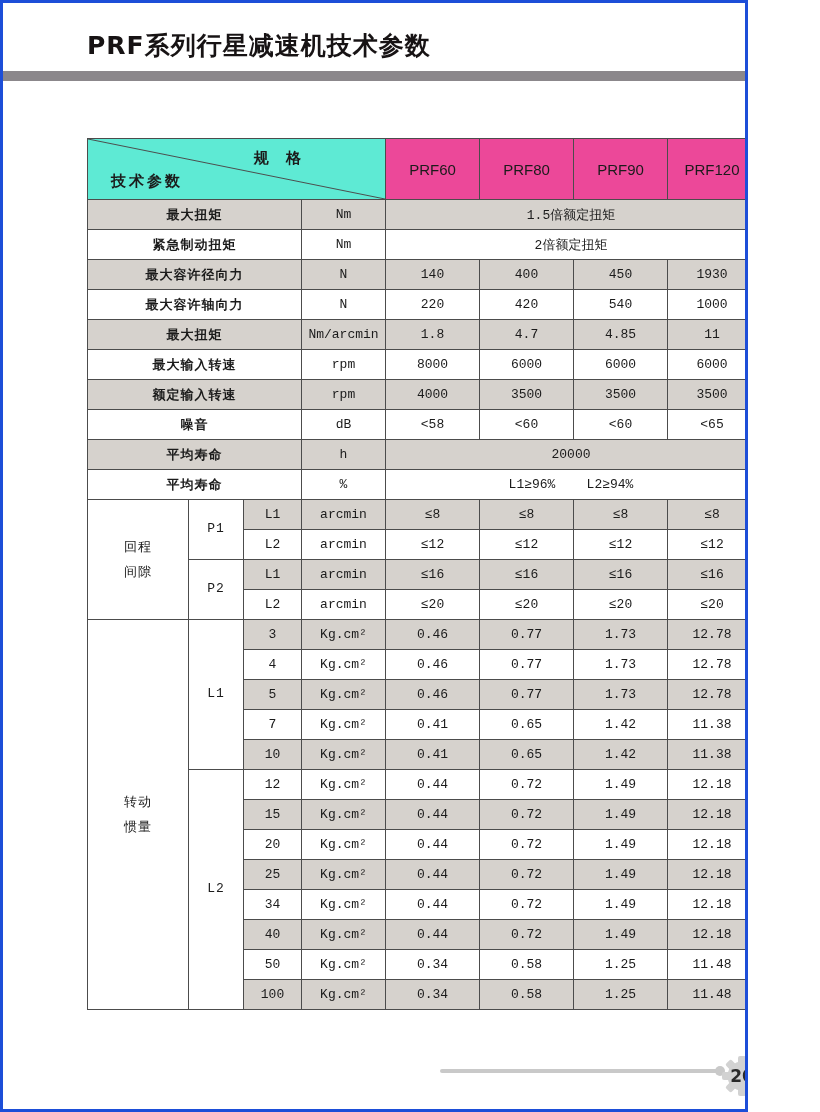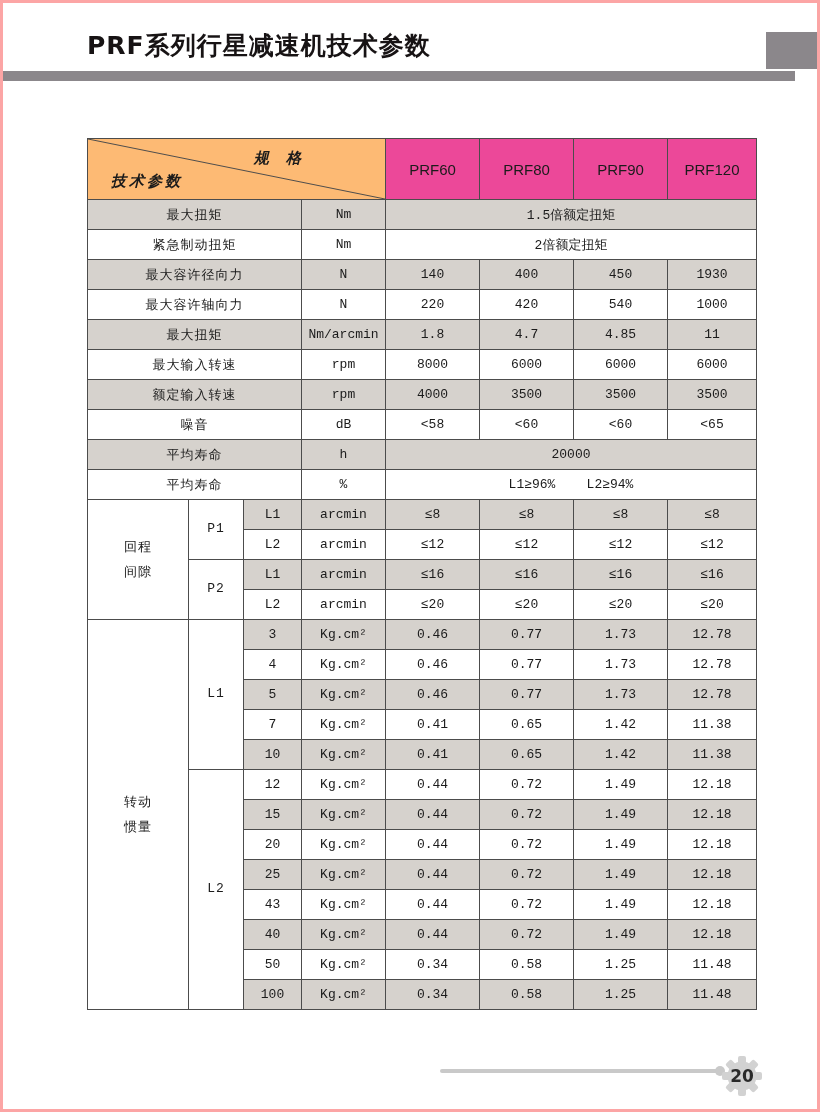--- a/index.html
+++ b/index.html
@@ -1,21 +1,21 @@
 <!DOCTYPE html>
 <html><head>
 <meta charset="utf-8">
 <style>
   * { margin:0; padding:0; box-sizing:border-box; }
   html,body { background:#fff; }
   .page {
     position:relative;
-    width:820px; height:1112px;
+    width:748px; height:1112px;
     background:#ffffff;
-    border:3px solid #fca5a5;
+    border:3px solid #1d4ed8;
     overflow:hidden;
     font-family:"DejaVu Sans","Liberation Sans",sans-serif;
     color:#1b1b1b;
   }
   
   .title {
     position:absolute; left:84px; top:26px;
     font-family:"DejaVu Sans",sans-serif;
     font-weight:bold; font-size:25px; letter-spacing:1px;
     color:#171314;
@@ -38,31 +38,31 @@
     border:1px solid #4c4c4c;
     text-align:center; vertical-align:middle;
     height:30px; padding:0 2px;
     font-size:13px;
     overflow:hidden;
   }
   table.spec tr.hdr th {
     height:61px; font-family:"Liberation Sans",sans-serif;
     font-weight:normal; font-size:15px; background:#ec4899;
   }
-  td.diag { position:relative; padding:0; background:#fdba74;font-style:italic; }
+  td.diag { position:relative; padding:0; background:#5eead4; }
   td.diag svg { position:absolute; left:0; top:0; width:100%; height:100%; }
   .spec-lb {
     position:absolute; right:78px; top:10px;
     font-weight:bold; font-size:15px; letter-spacing:6px;
   }
   .param-lb {
     position:absolute; left:23px; bottom:8px;
     font-weight:bold; font-size:15px; letter-spacing:3px;
   }
-  td.lbl  { font-weight:normal; font-size:14px; letter-spacing:1px; }
+  td.lbl  { font-weight:bold; font-size:14px; letter-spacing:1px; }
   td.grp, td.sub {
     font-weight:normal; font-size:14px; background:#fff;
     letter-spacing:1px; white-space:pre-line; line-height:1.9;
   }
   td.sub { font-family:"Liberation Mono","DejaVu Sans Mono",monospace; font-weight:normal; font-size:14px; }
   td.r   { font-family:"Liberation Mono","DejaVu Sans Mono",monospace; font-size:14px; }
   td.u, td.v {
     font-family:"Liberation Mono","DejaVu Sans Mono",monospace;
     font-size:13px;
   }
@@ -299,21 +299,21 @@
         </tr>
         <tr>
           <td class="r g">25</td>
           <td class="u g">Kg.cm²</td>
           <td class="v g">0.44</td>
           <td class="v g">0.72</td>
           <td class="v g">1.49</td>
           <td class="v g">12.18</td>
         </tr>
         <tr>
-          <td class="r">43</td>
+          <td class="r">34</td>
           <td class="u">Kg.cm²</td>
           <td class="v">0.44</td>
           <td class="v">0.72</td>
           <td class="v">1.49</td>
           <td class="v">12.18</td>
         </tr>
         <tr>
           <td class="r g">40</td>
           <td class="u g">Kg.cm²</td>
           <td class="v g">0.44</td>

